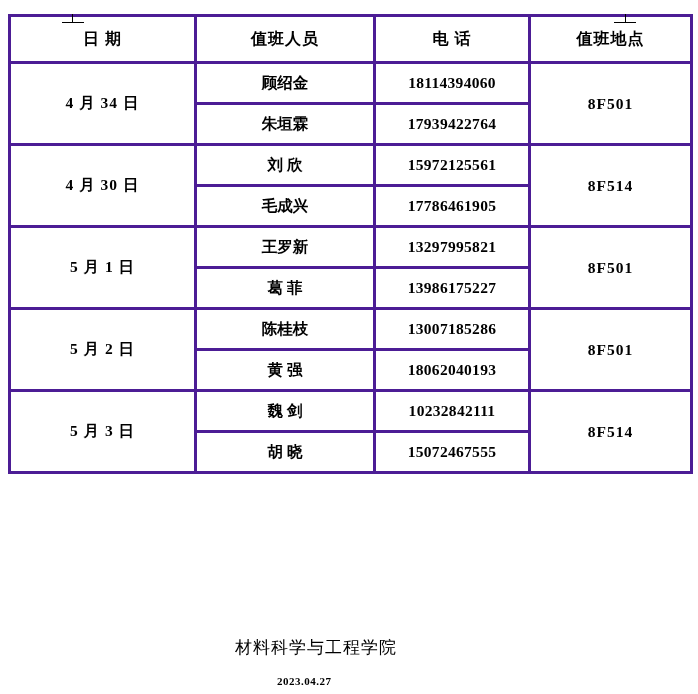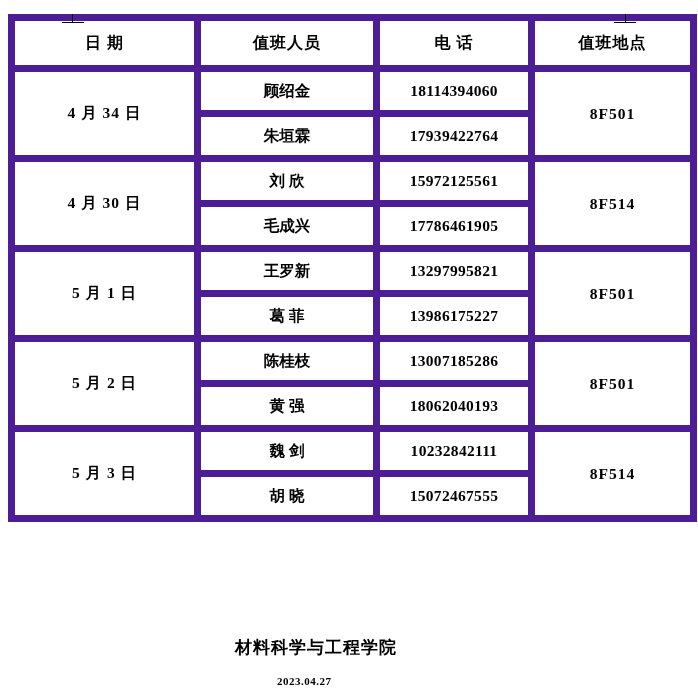--- a/index.html
+++ b/index.html
@@ -44,21 +44,21 @@
 
   .table-wrap {
     margin: 14px 8px 0 8px;
   }
   table.duty {
     border-collapse: collapse;
     width: 682px;
     table-layout: fixed;
   }
   table.duty td, table.duty th {
-    border: 7px solid #4c1d95;
+    border: 3px solid #4c1d95;
     text-align: center;
     vertical-align: middle;
     font-size: 15.5px;
     font-weight: bold;
     font-family: "Liberation Serif", "DejaVu Serif", serif;
     padding: 0;
   }
   table.duty th {
     height: 44px;
     font-size: 16px;
@@ -78,21 +78,21 @@
   td.phone-cell {
     font-weight: normal;
     font-size: 15.5px;
     letter-spacing: 0.3px;
   }
   th.phone-head {
     letter-spacing: 4px;
   }
   .footer-org {
     font-size: 17px;
-    font-weight: bold;
+    font-weight: normal;
     letter-spacing: 1px;
     position: absolute;
     top: 0;
     left: 0;
     white-space: nowrap;
   }
   .footer-date {
     font-size: 11px;
     font-weight: bold;
     letter-spacing: 0.5px;

